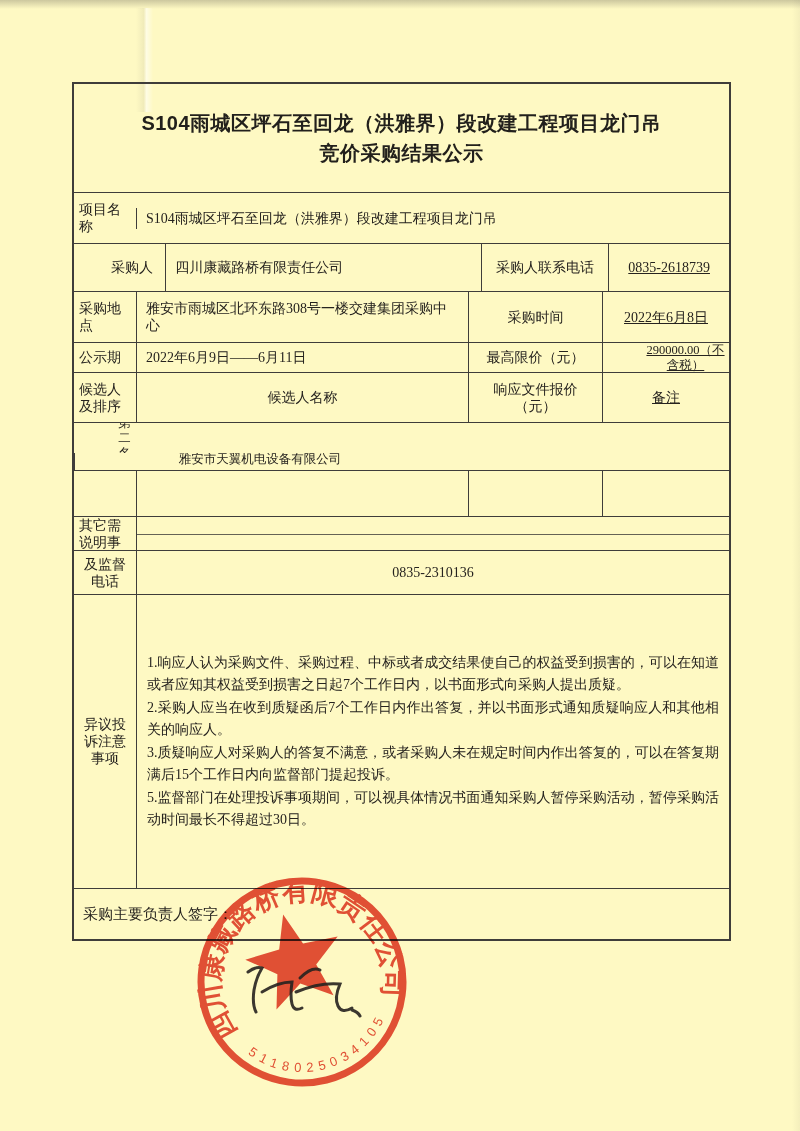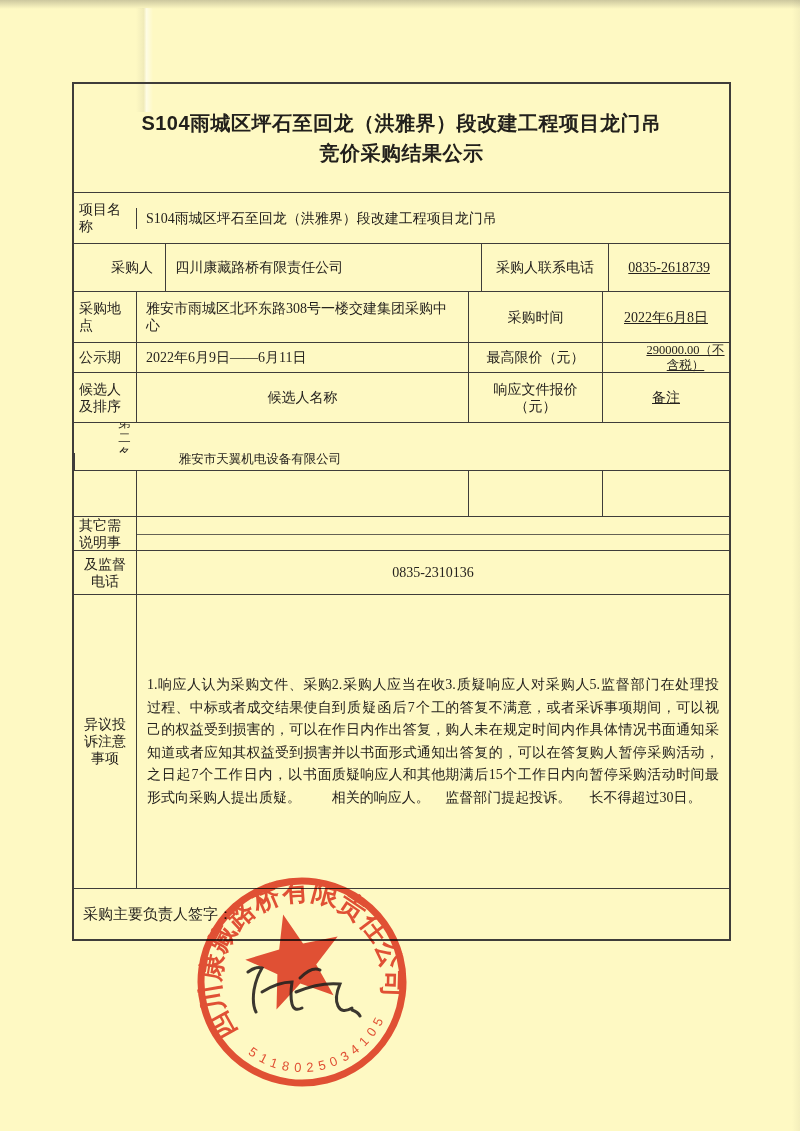--- a/index.html
+++ b/index.html
@@ -48,21 +48,21 @@
   .r-other{height:33px;}
   .r-dept{height:40px;}
   .r-phone{height:43px;}
   .r-objection{height:293px;}
   .r-sign{height:50px;position:relative;}
 
   .split-cell{position:relative;}
   .split-cell::after{content:"";position:absolute;left:0;right:0;top:50%;
     border-top:1px solid rgba(63,61,58,.8);}
 
-  .objection-text{display:flex;flex-direction:row;justify-content:center;
+  .objection-text{display:flex;flex-direction:column;justify-content:center;
     padding:6px 10px;font-size:14px;line-height:22.5px;font-family:Liberation Serif, serif;}
   .objection-text div{text-align:justify;}
 
   .sign-cell{padding-left:9px;font-size:15px;}
 
   
   .seal{position:absolute;left:192px;top:872px;width:220px;height:220px;
     mix-blend-mode:multiply;opacity:.88;}
   .signature{position:absolute;left:232px;top:945px;width:190px;height:80px;}
 </style>

